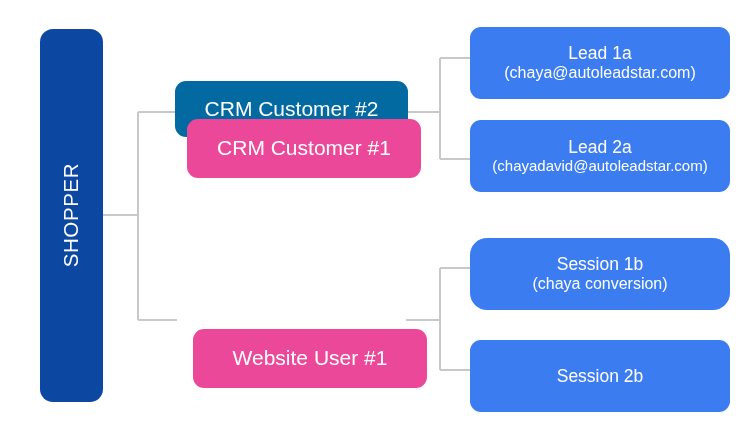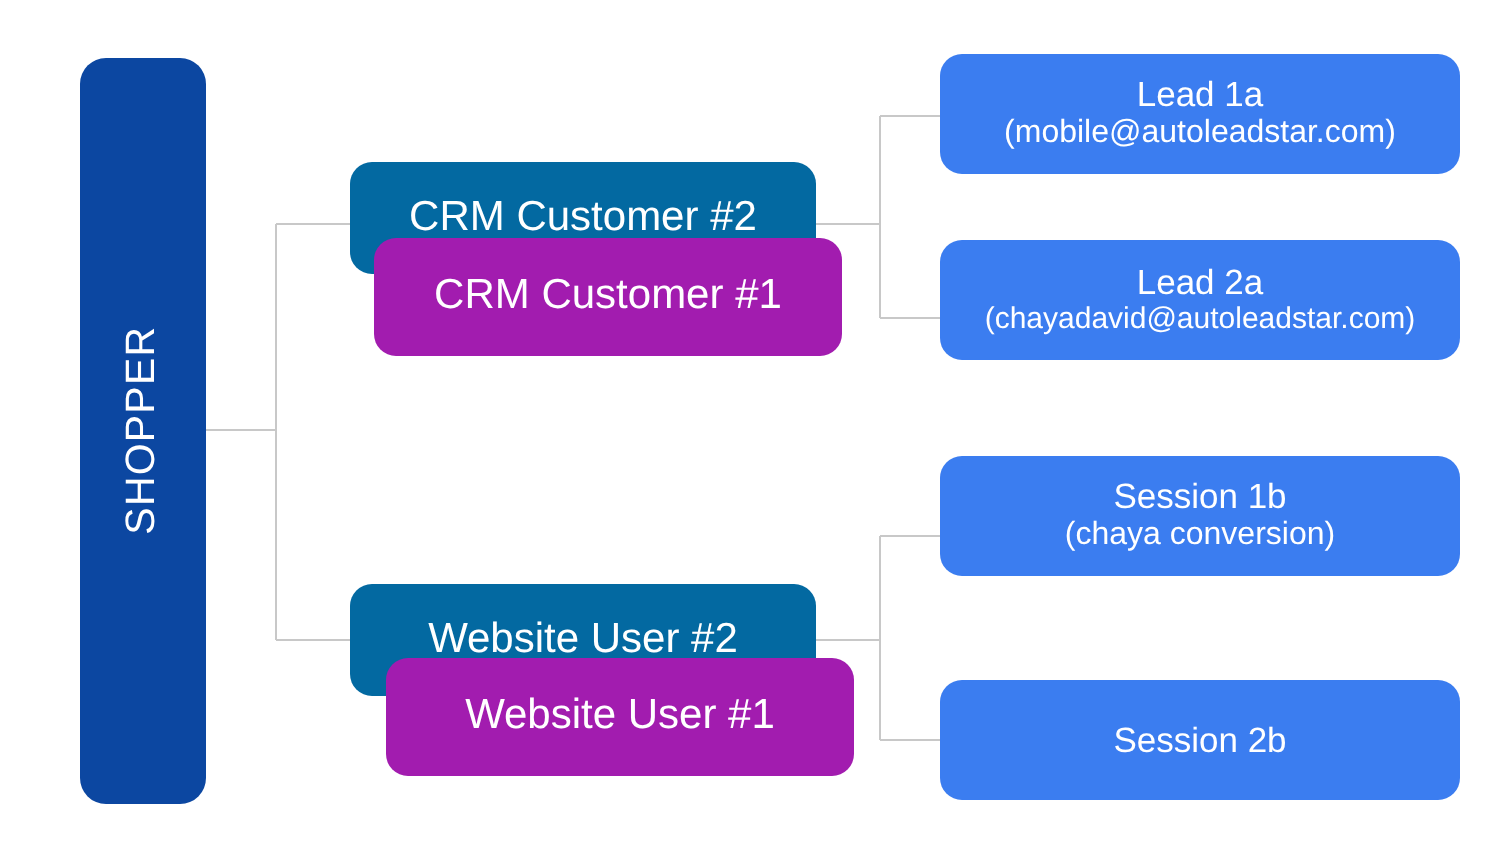--- a/index.html
+++ b/index.html
@@ -57,48 +57,48 @@
 
   
   .node-back {
     background: #0369a1;
     width: 233px;
     height: 56px;
     font-size: 21px;
     z-index: 1;
   }
   .node-front {
-    background: #a21caf;
+    background: #ec4899;
     width: 234px;
     height: 59px;
     font-size: 21px;
     z-index: 2;
   }
   #crm-back  { left: 175px; top: 81px; }
   #crm-front { left: 187px; top: 119px; }
   #web-back  { left: 175px; top: 292px; }
   #web-front { left: 193px; top: 329px; }
 
   
   .node-leaf {
     left: 470px;
     width: 260px;
-    height: 60px;
+    height: 72px;
     background: #3b7df0;
     z-index: 3;
   }
   .node-leaf .line1 {
     font-size: 17.5px;
   }
   .node-leaf .line2 {
     font-size: 16px;
   }
   #leaf-lead-1a    { top: 27px; }
   #leaf-lead-2a    { top: 120px; }
-  #leaf-session-1b { top: 228px; }
+  #leaf-session-1b { top: 238px; border-radius: 17px; }
   #leaf-session-2b { top: 340px; }
   #leaf-lead-2a .line2 { font-size: 15px; }
 </style>
 </head>
 <body>
 
 <div id="canvas">
 
   <svg class="connector-layer" viewBox="0 0 755 432" width="755" height="432" aria-hidden="true">
     <g stroke="#c8c8c8" stroke-width="1.4" fill="none" shape-rendering="crispEdges">
@@ -127,30 +127,27 @@
     <span class="vtext">SHOPPER</span>
   </div>
 
   <div class="node node-back" id="crm-back">
     <span>CRM Customer #2</span>
   </div>
   <div class="node node-front" id="crm-front">
     <span>CRM Customer #1</span>
   </div>
 
-  <div class="node node-back" id="web-back">
-    <span>Website User #2</span>
-  </div>
   <div class="node node-front" id="web-front">
     <span>Website User #1</span>
   </div>
 
   <div class="node node-leaf" id="leaf-lead-1a">
     <span class="line1">Lead 1a</span>
-    <span class="line2">(mobile@autoleadstar.com)</span>
+    <span class="line2">(chaya@autoleadstar.com)</span>
   </div>
   <div class="node node-leaf" id="leaf-lead-2a">
     <span class="line1">Lead 2a</span>
     <span class="line2">(chayadavid@autoleadstar.com)</span>
   </div>
 
   <div class="node node-leaf" id="leaf-session-1b">
     <span class="line1">Session 1b</span>
     <span class="line2">(chaya conversion)</span>
   </div>

